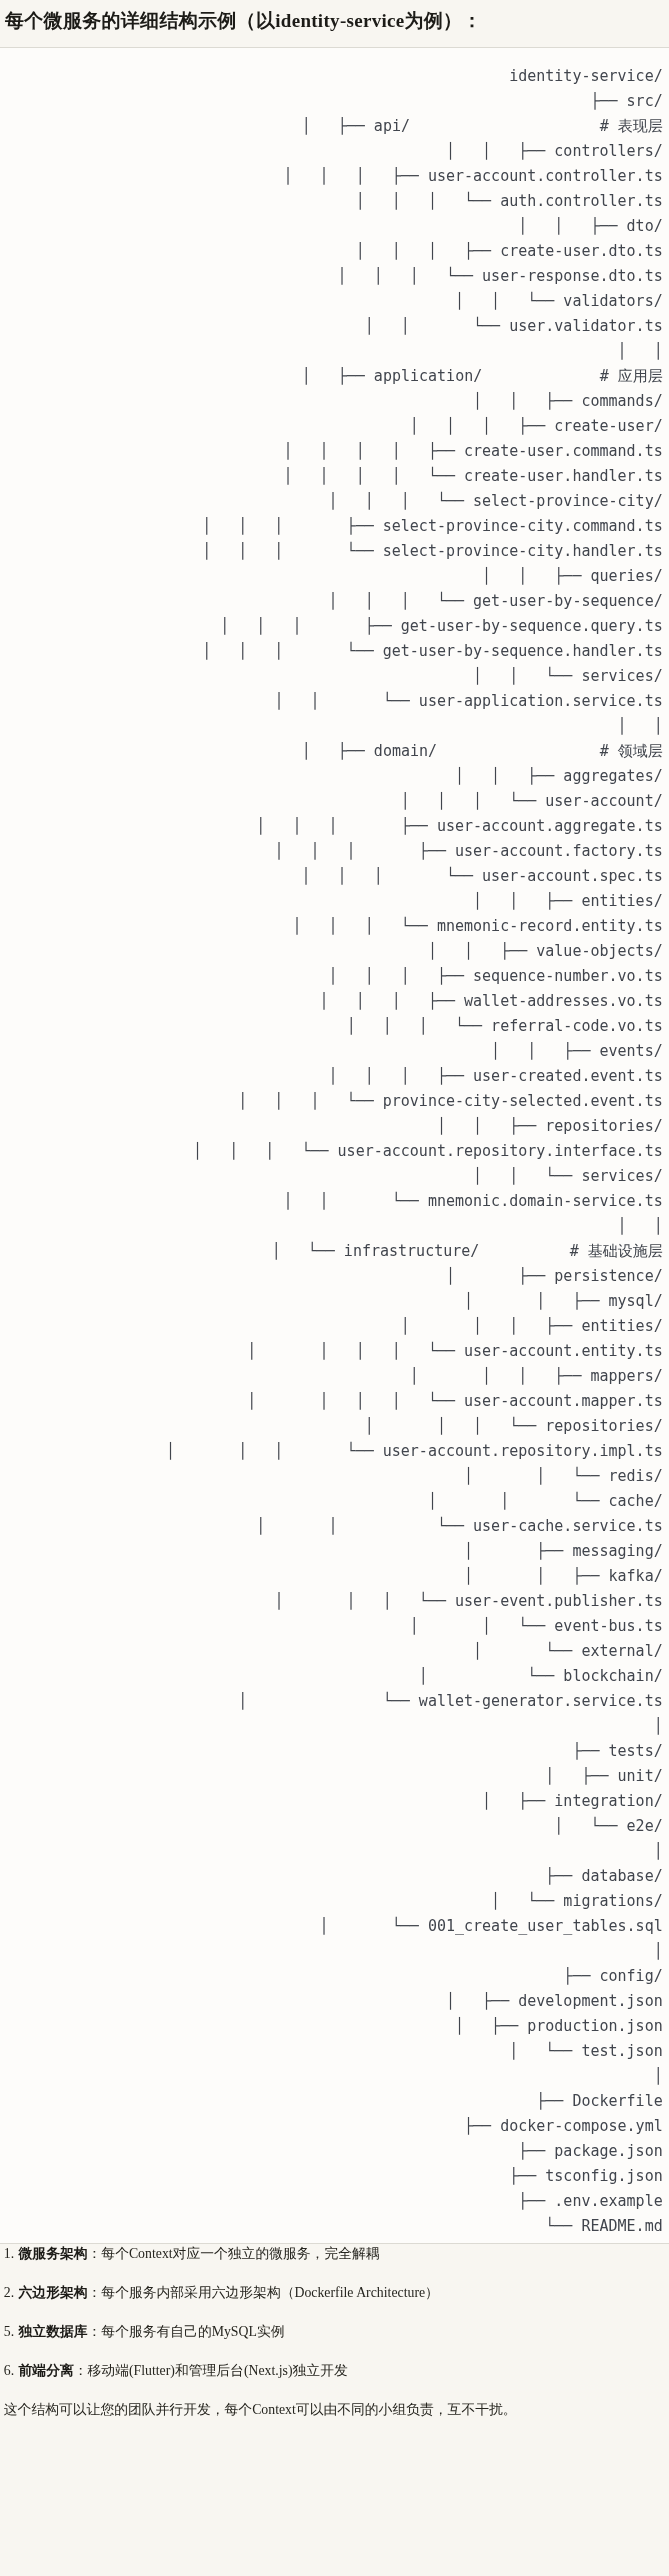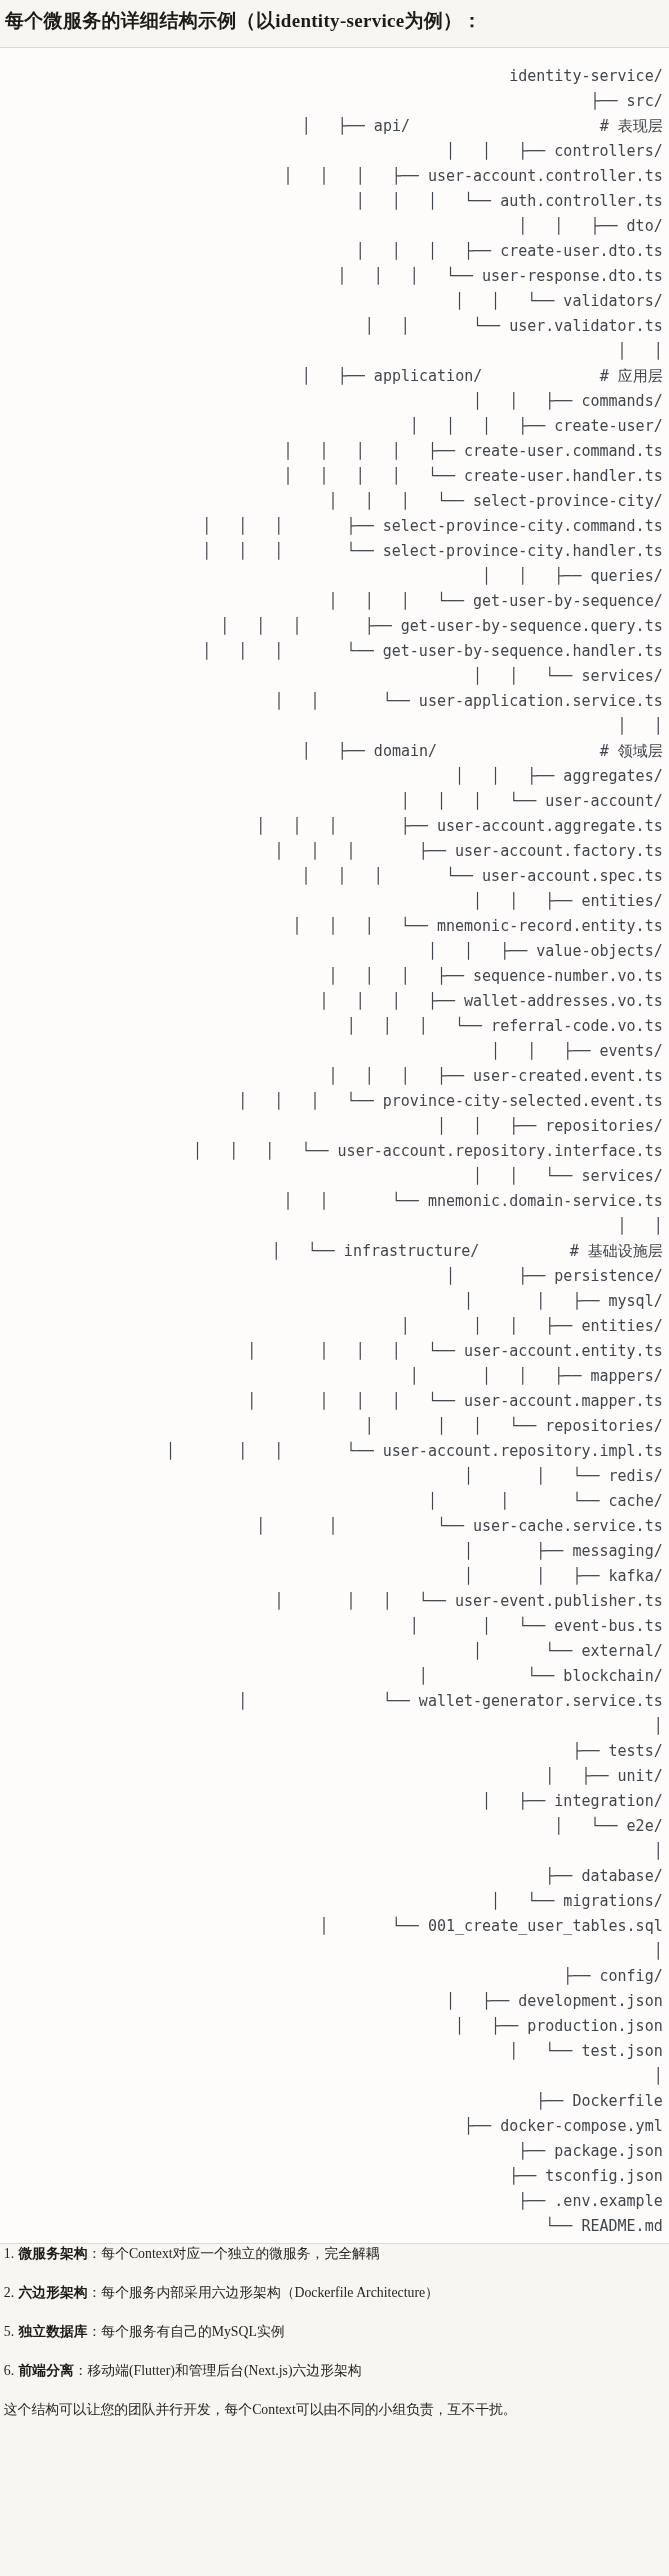--- a/index.html
+++ b/index.html
@@ -176,19 +176,19 @@
     <span class="num">2.</span><strong>六边形架构</strong><span>：</span><span>每个服务内部采用六边形架构（Dockerfile Architecture）</span>
   </div>
 
 
 
   <div class="note-item">
     <span class="num">5.</span><strong>独立数据库</strong><span>：</span><span>每个服务有自己的MySQL实例</span>
   </div>
 
   <div class="note-item">
-    <span class="num">6.</span><strong>前端分离</strong><span>：</span><span>移动端(Flutter)和管理后台(Next.js)六边形架构</span>
+    <span class="num">6.</span><strong>前端分离</strong><span>：</span><span>移动端(Flutter)和管理后台(Next.js)独立开发</span>
   </div>
 
   <p class="closing-paragraph">这个结构可以让您的团队并行开发，每个Context可以由不同的小组负责，互不干扰。</p>
 
 </div>
 
 
 </body></html>

